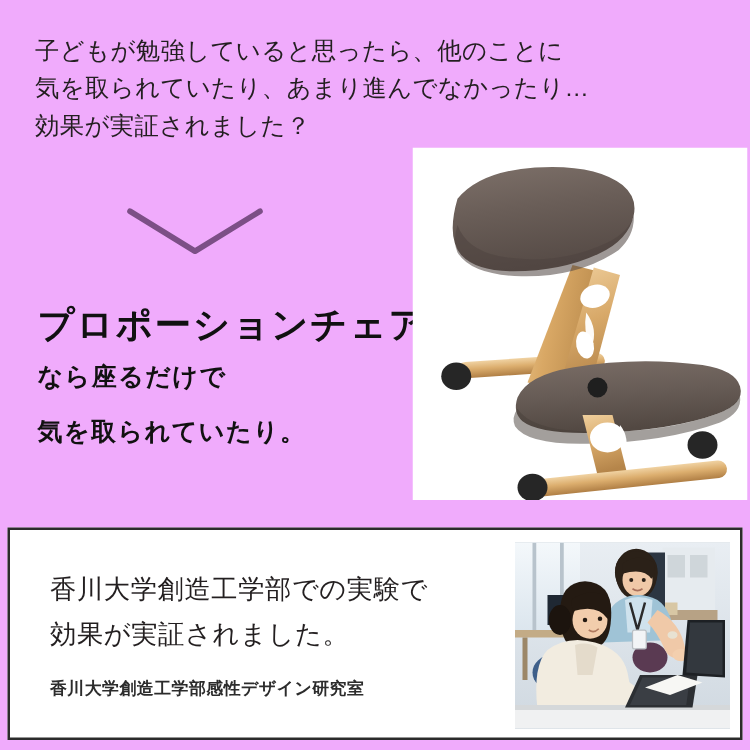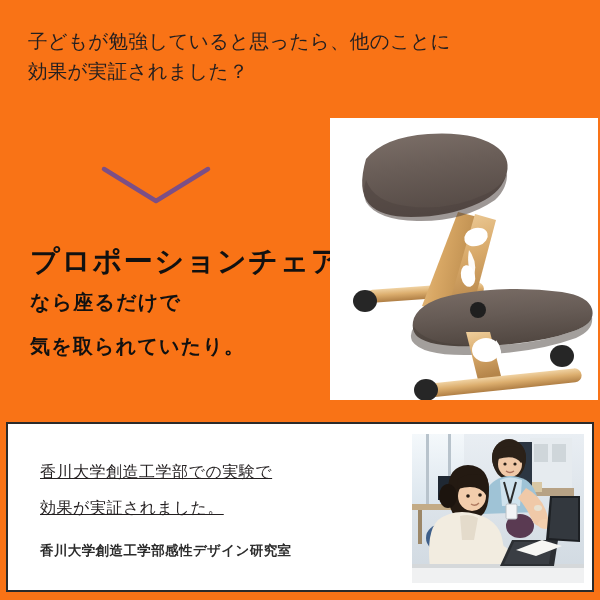--- a/index.html
+++ b/index.html
@@ -6,21 +6,21 @@
   html, body {
     margin: 0; padding: 0;
     width: 600px; height: 600px;
     background: #ffffff;
     font-family: "Liberation Sans", "DejaVu Sans", sans-serif;
     overflow: hidden;
   }
   .page {
     position: relative;
     width: 600px; height: 600px;
-    background: #f97316;
+    background: #f0abfc;
   }
 
   
   .intro {
     position: absolute;
     left: 28px; top: 26px;
     width: 470px;
   }
   .intro-line {
     font-size: 19.5px;
@@ -80,26 +80,25 @@
     width: 588px; height: 170px;
     border: 2px solid #2b2b2b;
     background: #ffffff;
   }
   .evidence-text {
     position: absolute;
     left: 32px; top: 30px;
     width: 360px;
   }
   .evidence-line {
-    font-size: 16px;
+    font-size: 21px;
     line-height: 36px;
     color: #231f20;
     letter-spacing: 0.5px;
     white-space: nowrap;
-    text-decoration: underline;
   }
   .evidence-caption {
     position: absolute;
     left: 32px; top: 118px;
     width: 360px;
     font-size: 13.5px;
     font-weight: 700;
     color: #2c2c2c;
     letter-spacing: 0.4px;
     white-space: nowrap;
@@ -112,20 +111,21 @@
     background: #c9d3dc;
   }
 </style>
 </head>
 <body>
 
 <div class="page">
 
   <div class="intro">
     <div class="intro-line">子どもが勉強していると思ったら、他のことに</div>
+    <div class="intro-line">気を取られていたり、あまり進んでなかったり…</div>
     <div class="intro-line">効果が実証されました？</div>
   </div>
 
   <div class="chevron">
     <svg width="120" height="44" viewBox="0 0 120 44">
       <polyline points="8,6 60,38 112,6" fill="none" stroke="#7c4f86" stroke-width="4.5" stroke-linecap="round" stroke-linejoin="round"></polyline>
     </svg>
   </div>
 
   <div class="headline">

